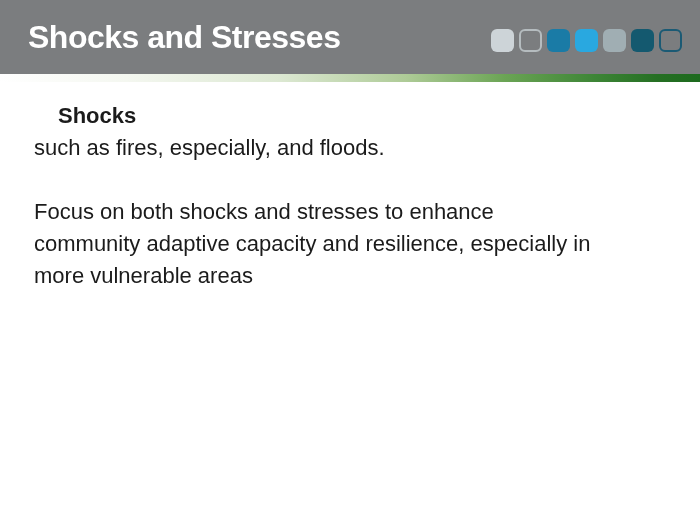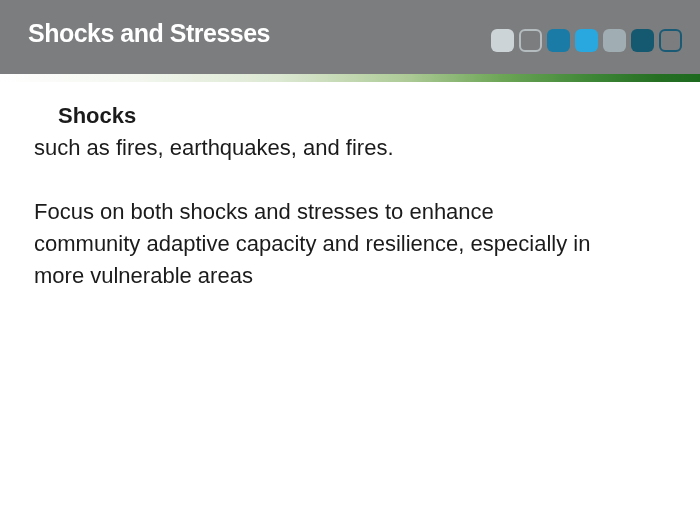--- a/index.html
+++ b/index.html
@@ -20,21 +20,21 @@
     top: 0;
     left: 0;
     width: 700px;
     height: 74px;
     background: #7b7d7f;
   }
   .slide-title {
     position: absolute;
     top: 19px;
     left: 28px;
-    font-size: 25px;
+    font-size: 32px;
     font-weight: bold;
     letter-spacing: -0.5px;
     color: #ffffff;
     white-space: nowrap;
   }
   .theme-palette {
     position: absolute;
     top: 29px;
     right: 18px;
     display: flex;
@@ -101,21 +101,21 @@
       <div class="swatch" style="border:2px solid #1b5a74"></div>
     </div>
   </div>
 
   <div class="accent-band"></div>
 
   <div class="body-area">
 
     <div class="text-section">
       <div class="section-heading">Shocks</div>
-      <div class="body-line">such as fires, earthquakes, and fires.</div>
+      <div class="body-line">such as fires, especially, and floods.</div>
     </div>
 
 
     <div class="text-section">
       <div class="body-line">Focus on both shocks and stresses to enhance</div>
       <div class="body-line">community adaptive capacity and resilience, especially in</div>
       <div class="body-line">more vulnerable areas</div>
     </div>
 
   </div>

